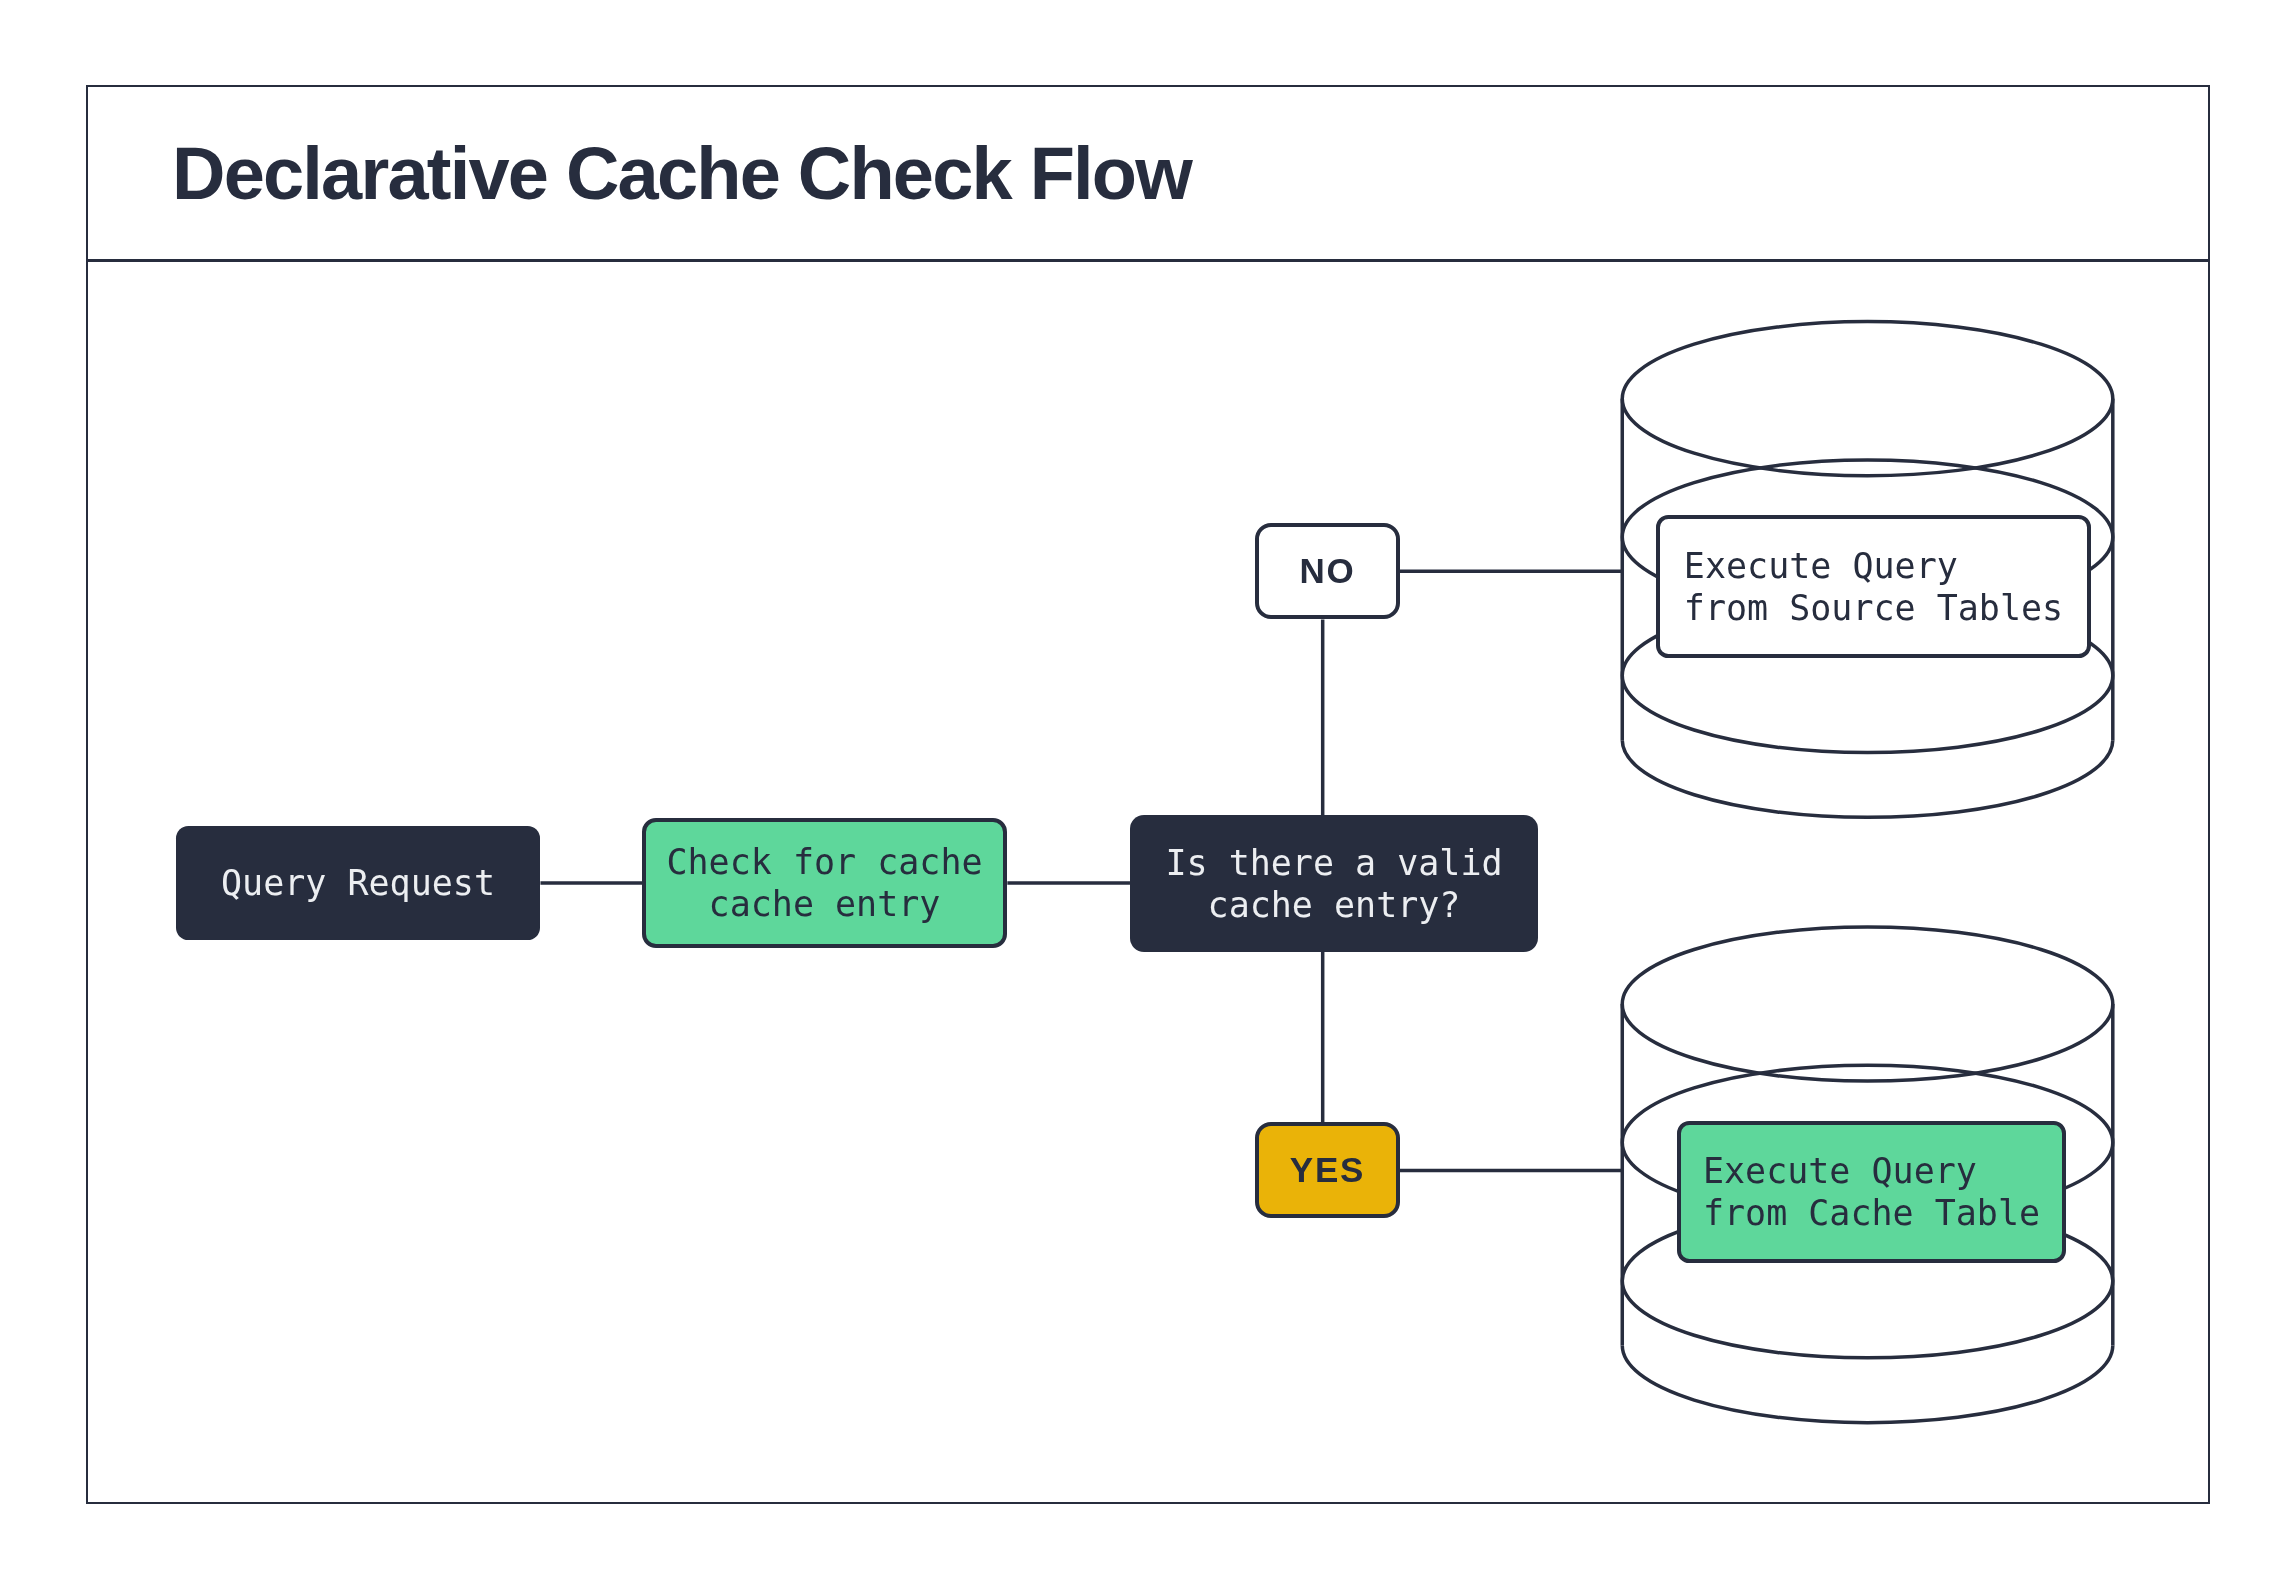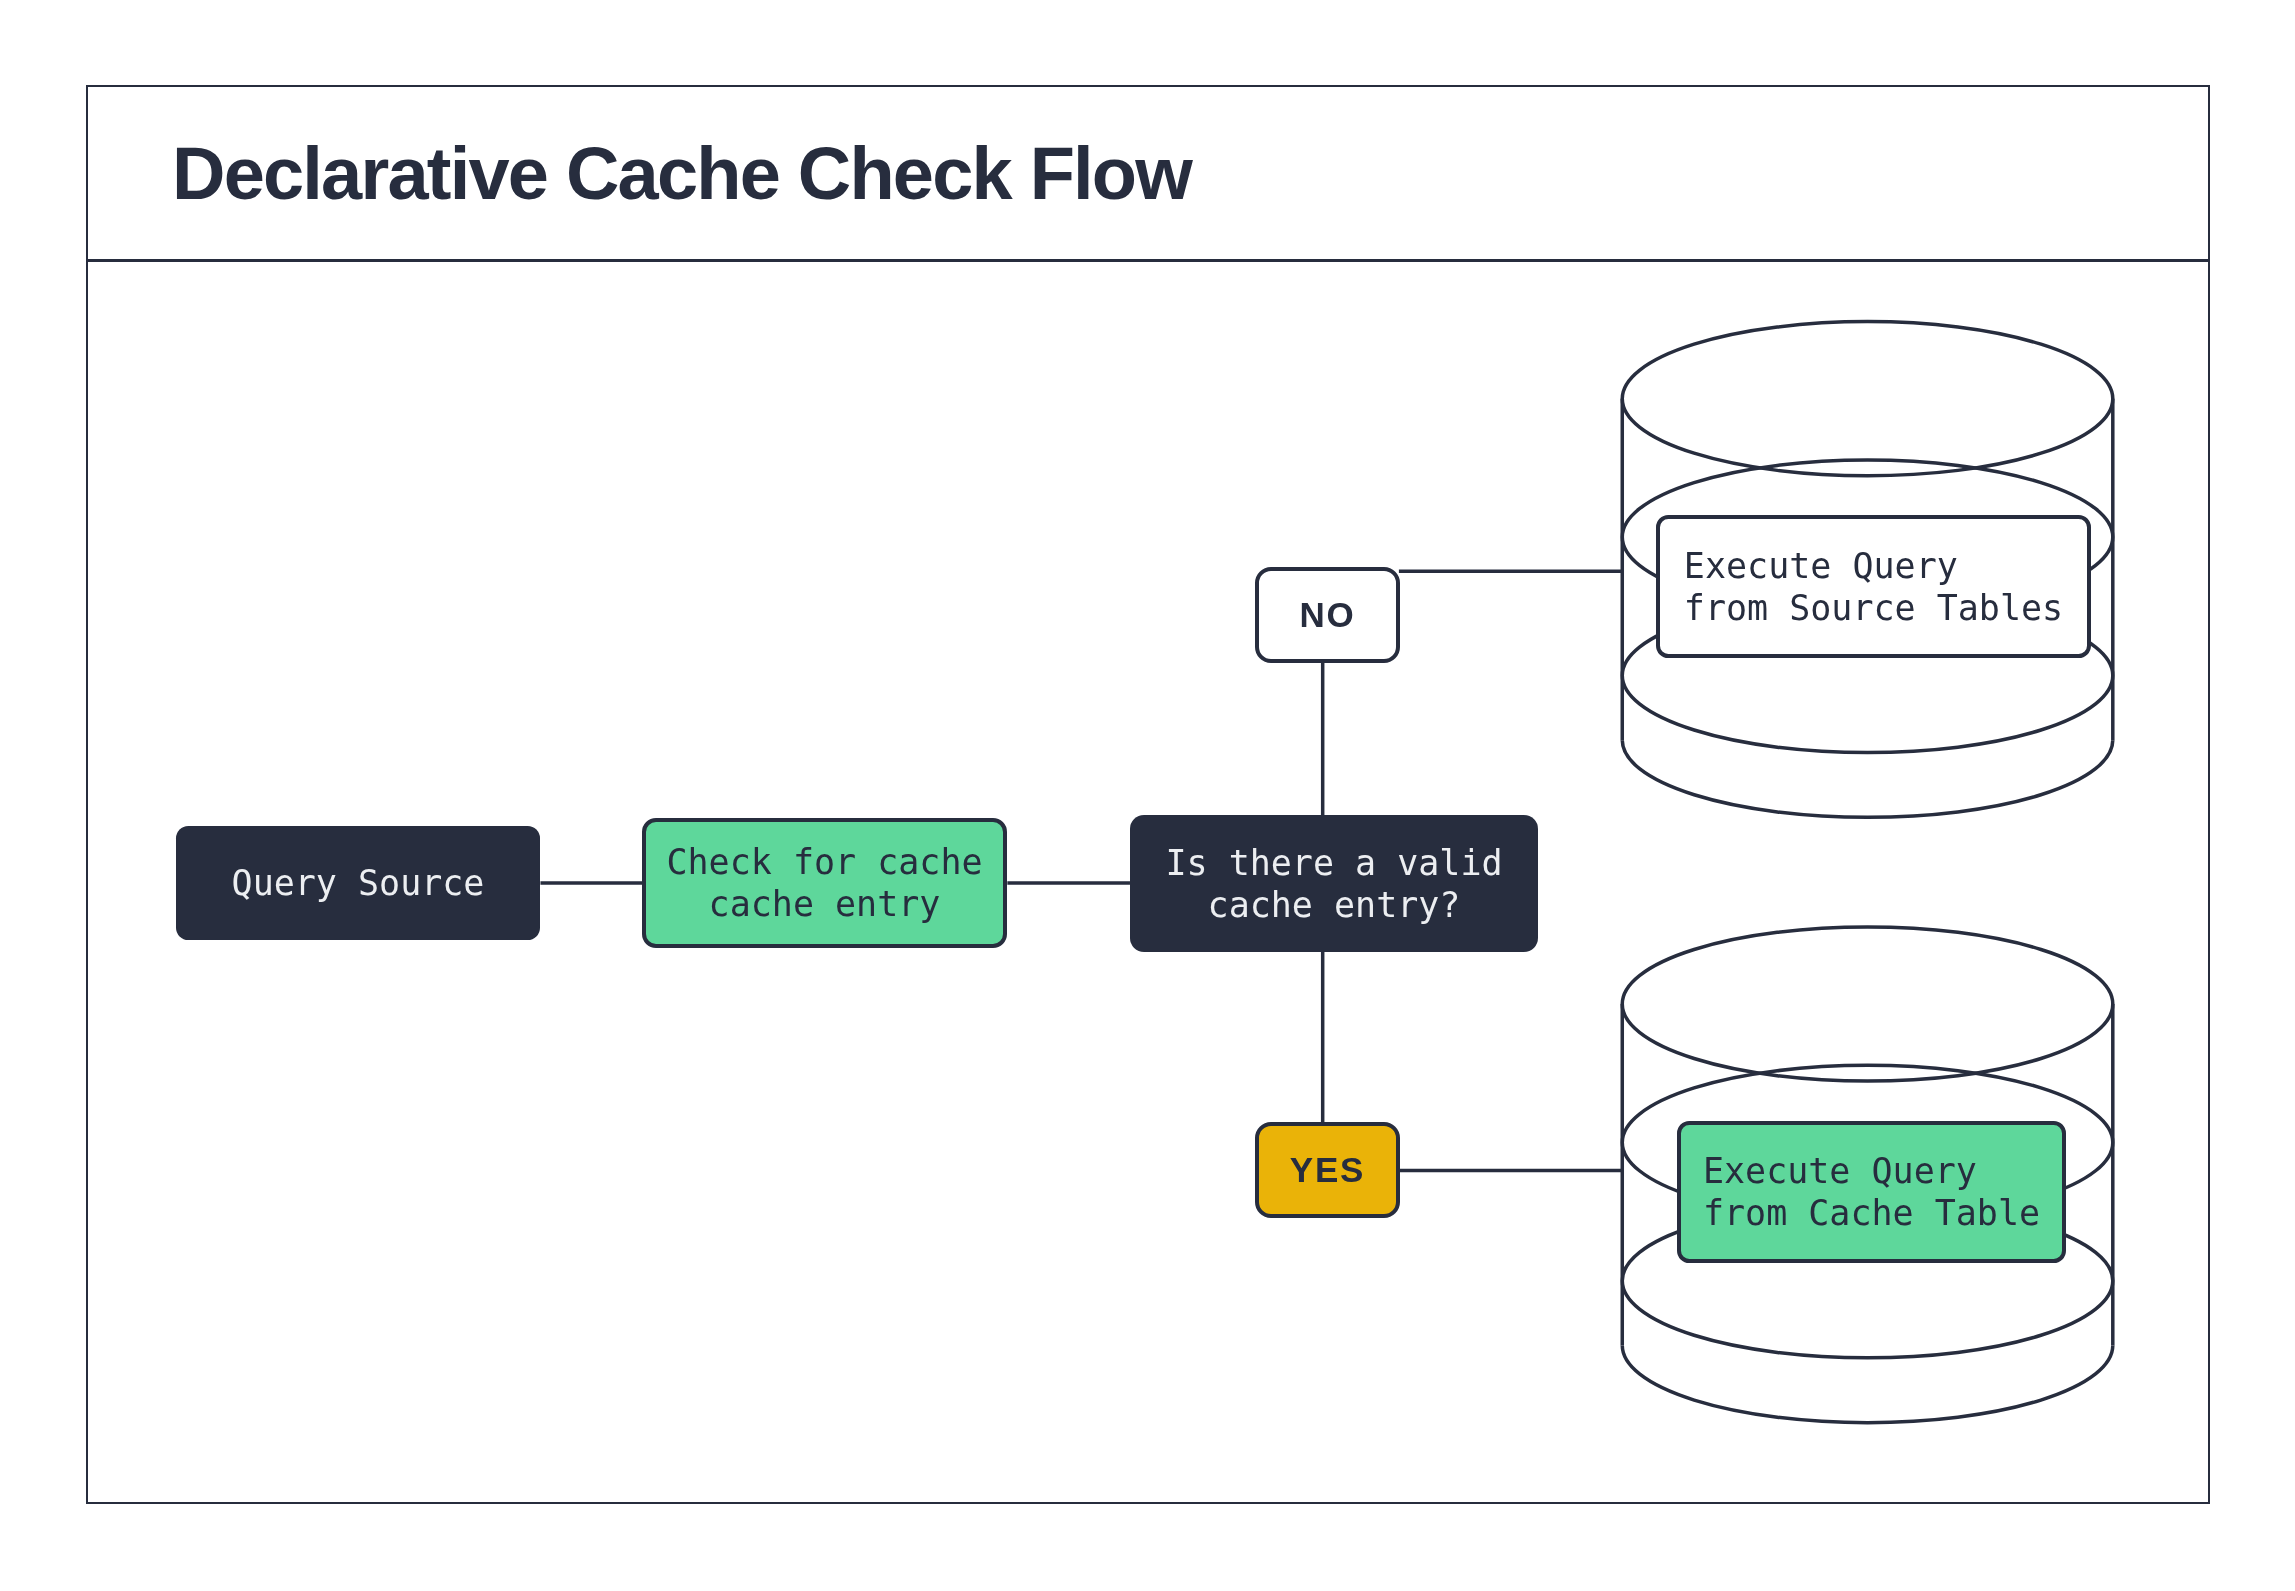--- a/index.html
+++ b/index.html
@@ -58,21 +58,21 @@
   .edge-chip {
     position: absolute; z-index: 2;
     display: flex; align-items: center; justify-content: center;
     font-family: "Liberation Sans", sans-serif;
     font-weight: 700;
     font-size: 35px;
     letter-spacing: 1.8px;
     border: 4.4px solid #272d3e;
     border-radius: 16px;
   }
-  .edge-chip.no  { left: 1255px; top: 523px;  width: 145px; height: 96px; background: #ffffff; color: #272d3e; margin-top: 44px; }
+  .edge-chip.no  { left: 1255px; top: 523px;  width: 145px; height: 96px; background: #ffffff; color: #272d3e; }
   .edge-chip.yes { left: 1255px; top: 1122px; width: 145px; height: 96px; background: #eab308; color: #272d3e; }
 
   .db-label {
     position: absolute; z-index: 3;
     display: flex; align-items: center; justify-content: center;
     text-align: left;
     font-size: 35px;
     line-height: 1.2;
     white-space: pre-line;
     border: 4.4px solid #272d3e;
@@ -121,21 +121,21 @@
         <ellipse cx="2132" cy="1146" rx="280" ry="88"></ellipse>
         <ellipse cx="2132" cy="1304" rx="280" ry="88"></ellipse>
         <ellipse cx="2132" cy="1462" rx="280" ry="88"></ellipse>
         <line x1="1852" y1="1146" x2="1852" y2="1536"></line>
         <line x1="2412" y1="1146" x2="2412" y2="1536"></line>
         <path d="M 1852 1536 A 280 88 0 0 0 2412 1536"></path>
       </g>
     </g>
   </svg>
 
-  <div class="node dark query">Query Source</div>
+  <div class="node dark query">Query Request</div>
   <div class="node green check">Check for cache
 cache entry</div>
   <div class="node dark decision">Is there a valid
 cache entry?</div>
 
   <div class="edge-chip no">NO</div>
   <div class="edge-chip yes">YES</div>
 
   <div class="db-label source">Execute Query
 from Source Tables</div>

